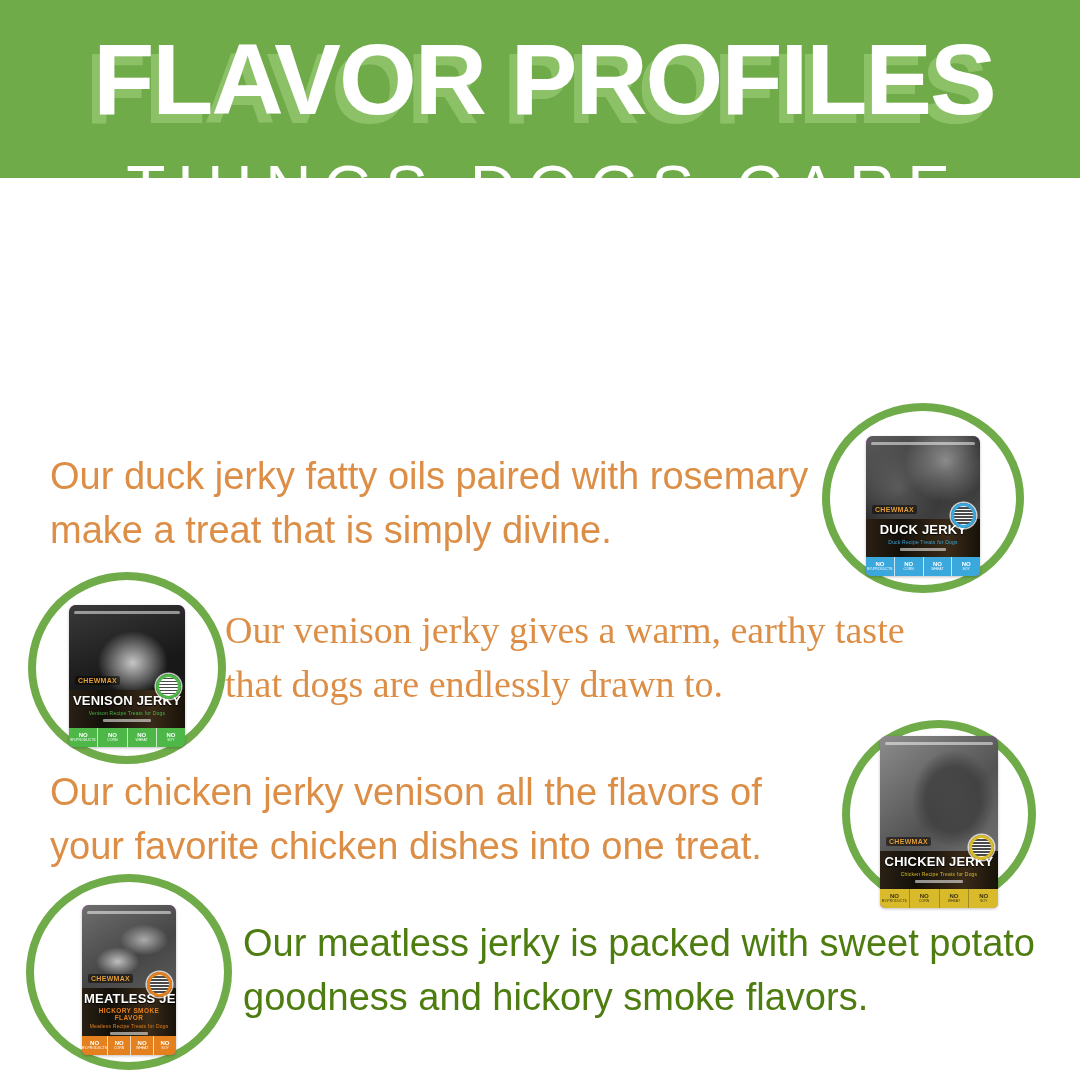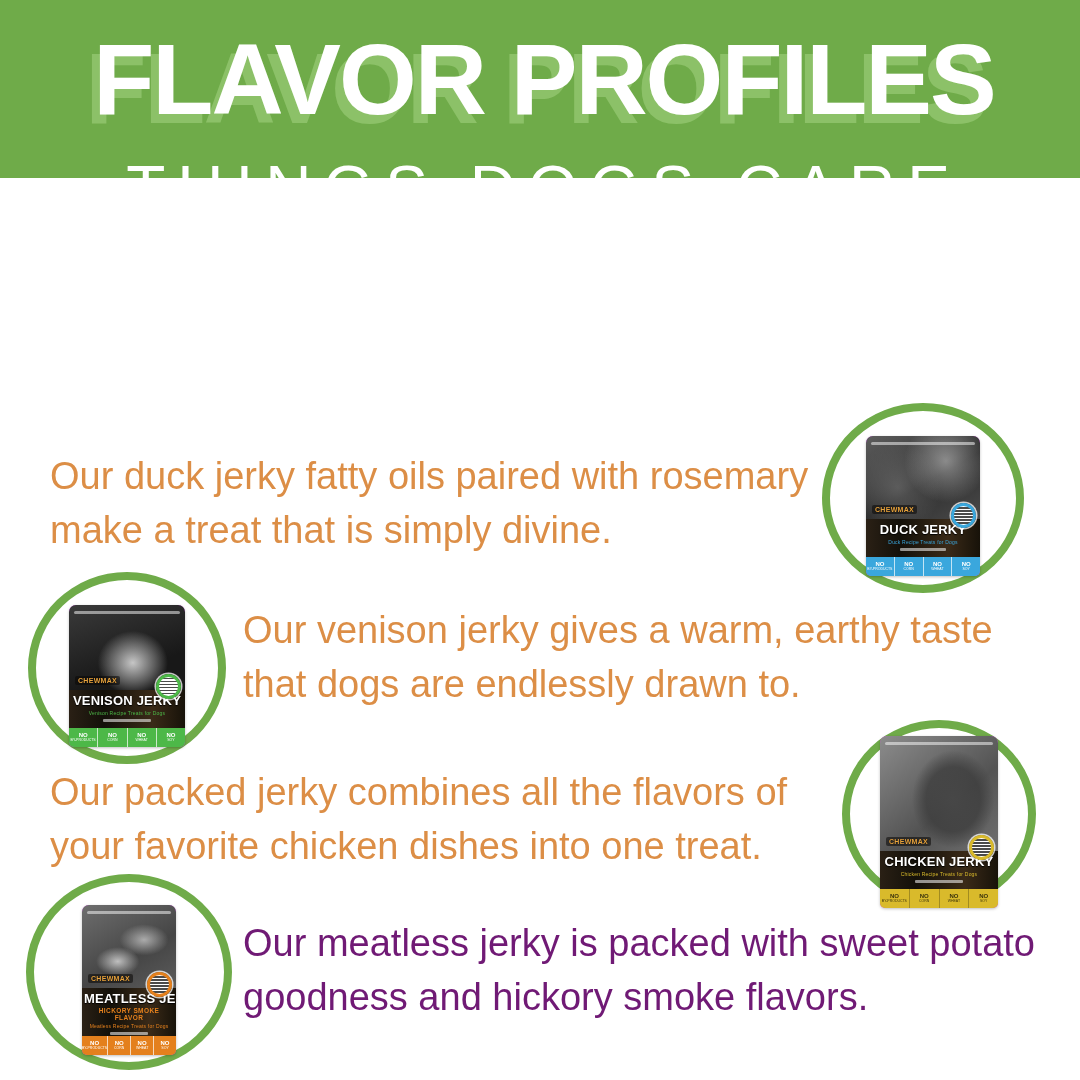--- a/index.html
+++ b/index.html
@@ -16,21 +16,21 @@
     text-shadow:-8px 9px 0 #8cc168;
   }
   .subtitle {
     position:absolute; top:152px; left:0; width:100%; text-align:center;
     font-size:64px; font-weight:normal; letter-spacing:12px; color:#ffffff;
   }
   
   .para { position:absolute; font-size:38px; line-height:54px; }
   .tline { white-space:nowrap; }
   .p-duck     { left:50px;  top:449px; }
-  .p-venison  { left:243px; top:603px; }
+  .p-venison  { left:225px; top:603px;font-family:Liberation Serif, serif; }
   .p-chicken  { left:50px;  top:765px; }
   .p-meatless { left:243px; top:916px; }
   
   .circle {
     position:absolute; background:#ffffff; border:8px solid #6fab49;
     border-radius:50%; display:flex; align-items:center; justify-content:center;
   }
   .c-duck     { left:822px; top:403px; width:186px; height:174px; }
   .c-venison  { left:28px;  top:572px; width:182px; height:176px; }
   .c-chicken  { left:842px; top:720px; width:178px; height:172px; }
@@ -114,25 +114,25 @@
     <div class="tline">Our duck jerky fatty oils paired with rosemary</div>
     <div class="tline">make a treat that is simply divine.</div>
   </div>
 
   <div class="para p-venison" style="color: rgb(220, 142, 70);">
     <div class="tline">Our venison jerky gives a warm, earthy taste</div>
     <div class="tline">that dogs are endlessly drawn to.</div>
   </div>
 
   <div class="para p-chicken" style="color: rgb(220, 142, 70);">
-    <div class="tline">Our packed jerky combines all the flavors of</div>
+    <div class="tline">Our chicken jerky venison all the flavors of</div>
     <div class="tline">your favorite chicken dishes into one treat.</div>
   </div>
 
-  <div class="para p-meatless" style="color: #701a75;">
+  <div class="para p-meatless" style="color: #4d7c0f;">
     <div class="tline">Our meatless jerky is packed with sweet potato</div>
     <div class="tline">goodness and hickory smoke flavors.</div>
   </div>
 
   <div class="circle c-duck duck" style="border-color: rgb(111, 171, 73);">
     <div class="bag">
       <div class="bag-photo">
         <div class="zipper"></div>
         <div class="brand">CHEWMAX</div>
         <div class="flag-badge" style="border-color: rgb(58, 167, 221);"></div>

